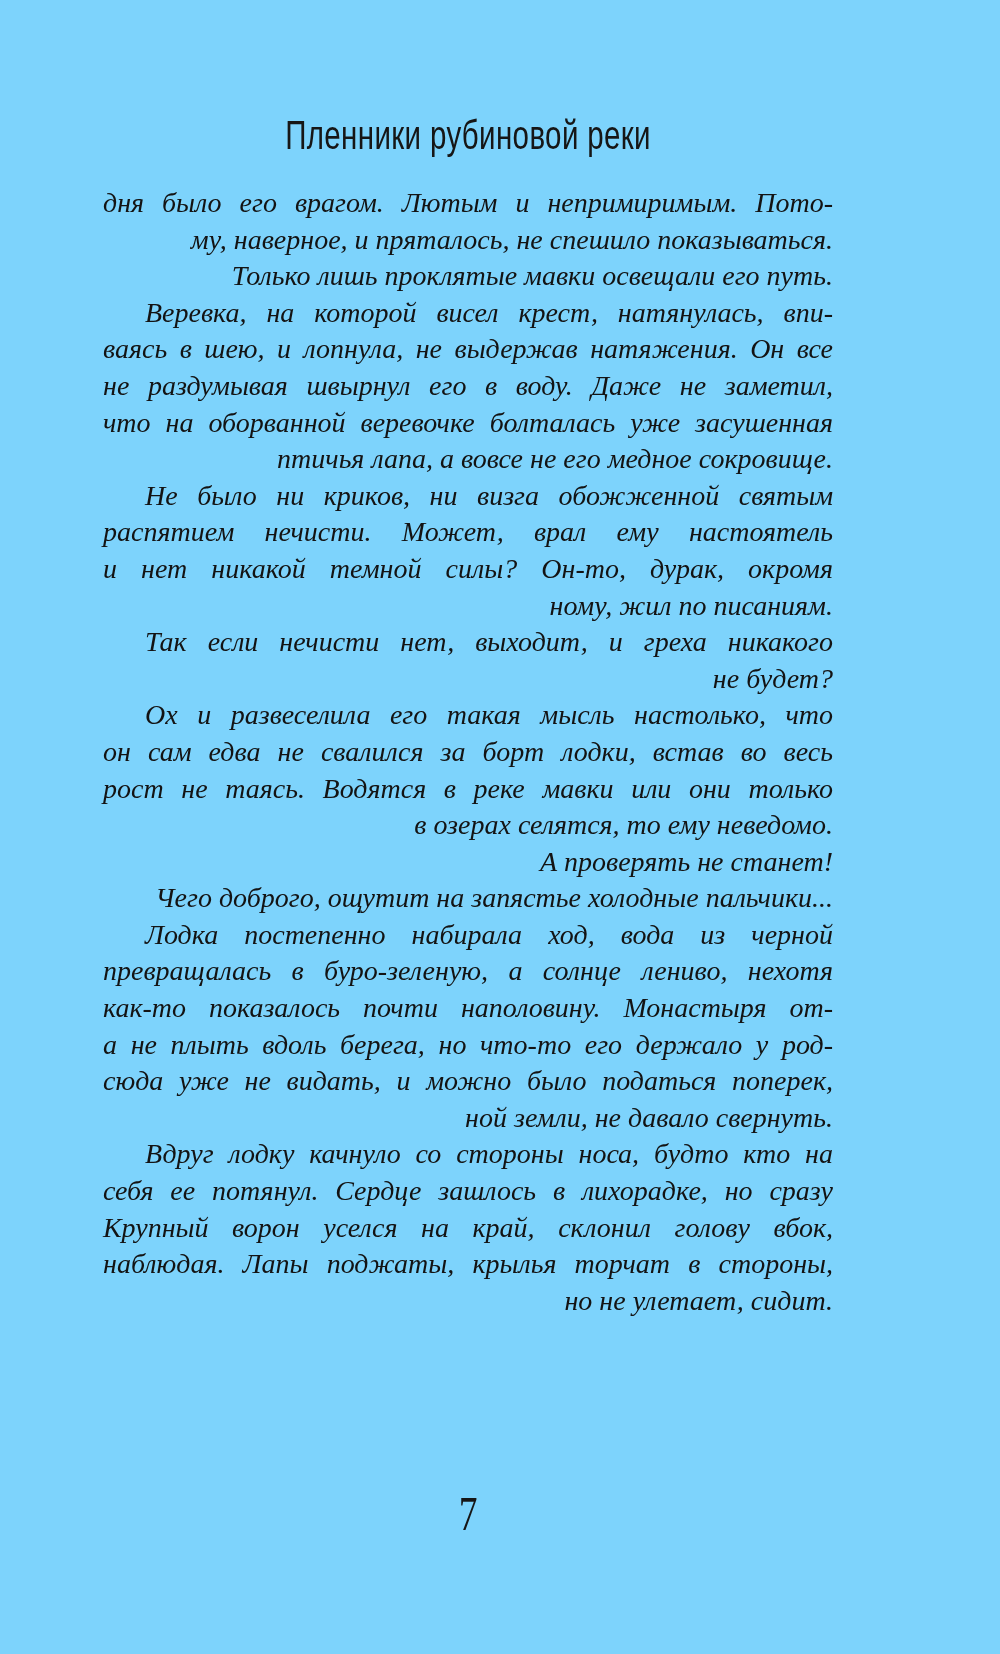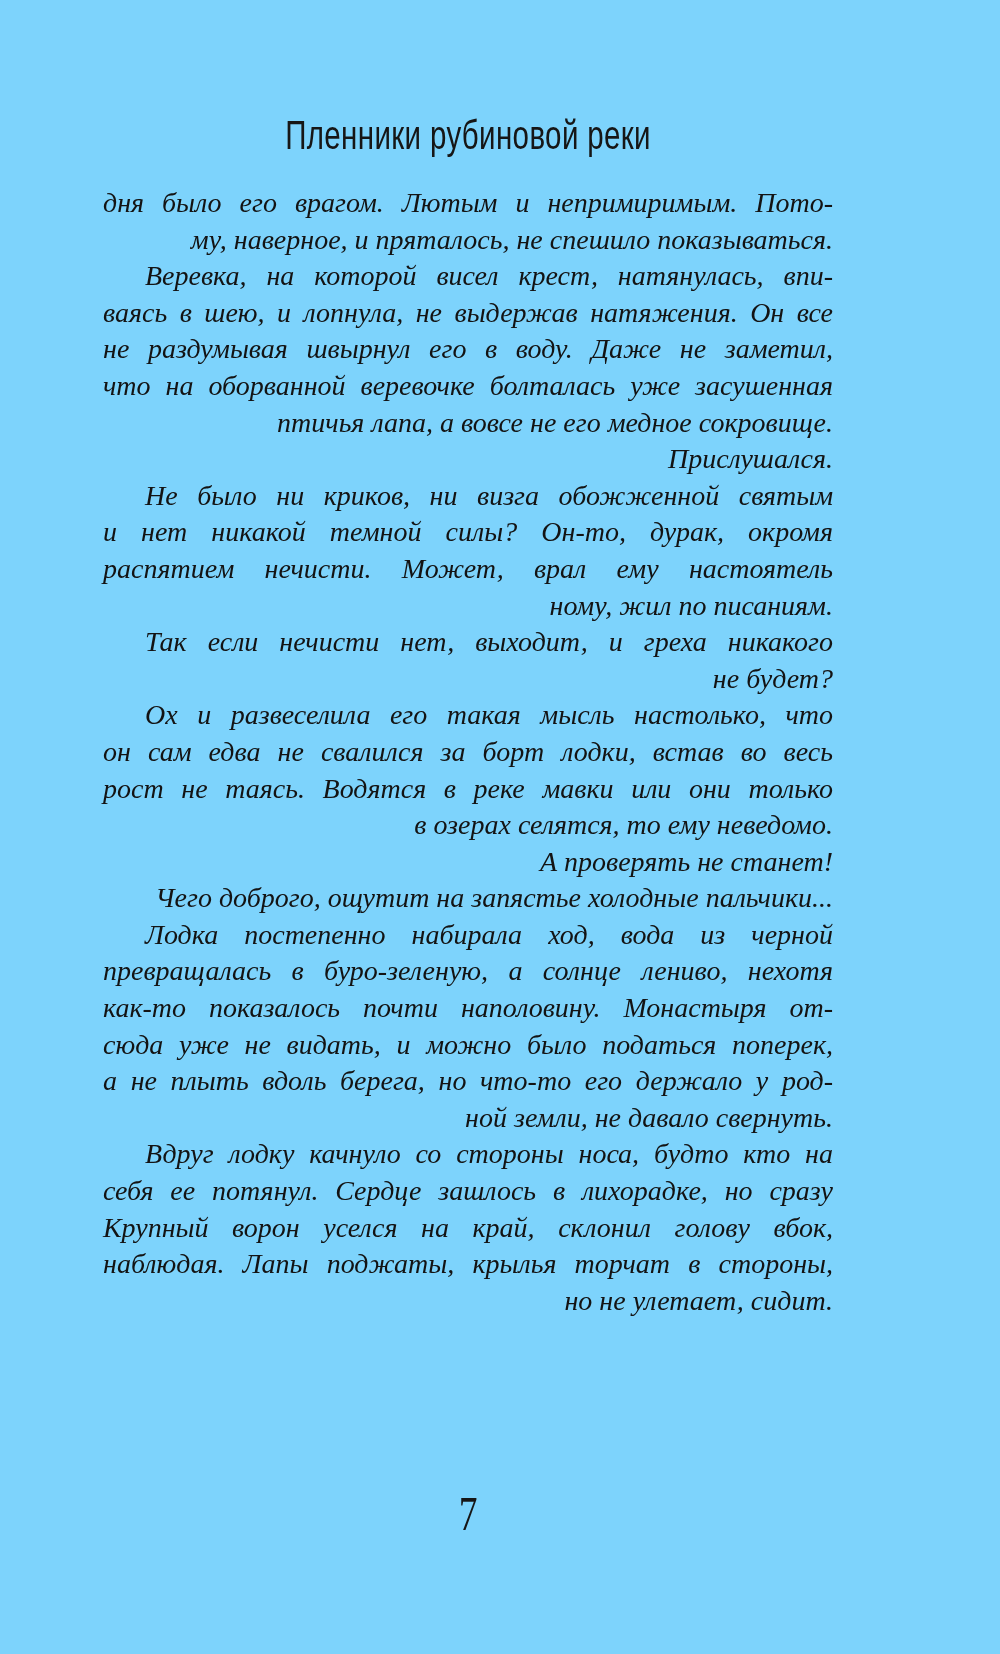--- a/index.html
+++ b/index.html
@@ -75,43 +75,43 @@
 
 <div class="page">
 
   <div class="chapter-title">
     <span class="condensed">Пленники рубиновой реки</span>
   </div>
 
   <div class="body-text" id="body-text">
       <div class="line just">дня было его врагом. Лютым и непримиримым. Пото-</div>
       <div class="line">му, наверное, и пряталось, не спешило показываться.</div>
+      <div class="line indent">Только лишь проклятые мавки освещали его путь.</div>
       <div class="line indent just">Веревка, на которой висел крест, натянулась, впи-</div>
       <div class="line just">ваясь в шею, и лопнула, не выдержав натяжения. Он все</div>
       <div class="line just">не раздумывая швырнул его в воду. Даже не заметил,</div>
       <div class="line just">что на оборванной веревочке болталась уже засушенная</div>
       <div class="line">птичья лапа, а вовсе не его медное сокровище.</div>
-      <div class="line indent">Прислушался.</div>
       <div class="line indent just">Не было ни криков, ни визга обожженной святым</div>
+      <div class="line just">распятием нечисти. Может, врал ему настоятель</div>
       <div class="line just">и нет никакой темной силы? Он-то, дурак, окромя</div>
-      <div class="line just">распятием нечисти. Может, врал ему настоятель</div>
       <div class="line">ному, жил по писаниям.</div>
       <div class="line indent just">Так если нечисти нет, выходит, и греха никакого</div>
       <div class="line">не будет?</div>
       <div class="line indent just">Ох и развеселила его такая мысль настолько, что</div>
       <div class="line just">он сам едва не свалился за борт лодки, встав во весь</div>
       <div class="line just">рост не таясь. Водятся в реке мавки или они только</div>
       <div class="line">в озерах селятся, то ему неведомо.</div>
       <div class="line indent">А проверять не станет!</div>
       <div class="line indent">Чего доброго, ощутит на запястье холодные пальчики...</div>
       <div class="line indent just">Лодка постепенно набирала ход, вода из черной</div>
       <div class="line just">превращалась в буро-зеленую, а солнце лениво, нехотя</div>
       <div class="line just">как-то показалось почти наполовину. Монастыря от-</div>
+      <div class="line just">а не плыть вдоль берега, но что-то его держало у род-</div>
       <div class="line just">сюда уже не видать, и можно было податься поперек,</div>
-      <div class="line just">а не плыть вдоль берега, но что-то его держало у род-</div>
       <div class="line">ной земли, не давало свернуть.</div>
       <div class="line indent just">Вдруг лодку качнуло со стороны носа, будто кто на</div>
       <div class="line just">себя ее потянул. Сердце зашлось в лихорадке, но сразу</div>
       <div class="line just">Крупный ворон уселся на край, склонил голову вбок,</div>
       <div class="line just">наблюдая. Лапы поджаты, крылья торчат в стороны,</div>
       <div class="line">но не улетает, сидит.</div>
     </div>
 
   <div class="page-number">
     <span class="condensed">7</span>

